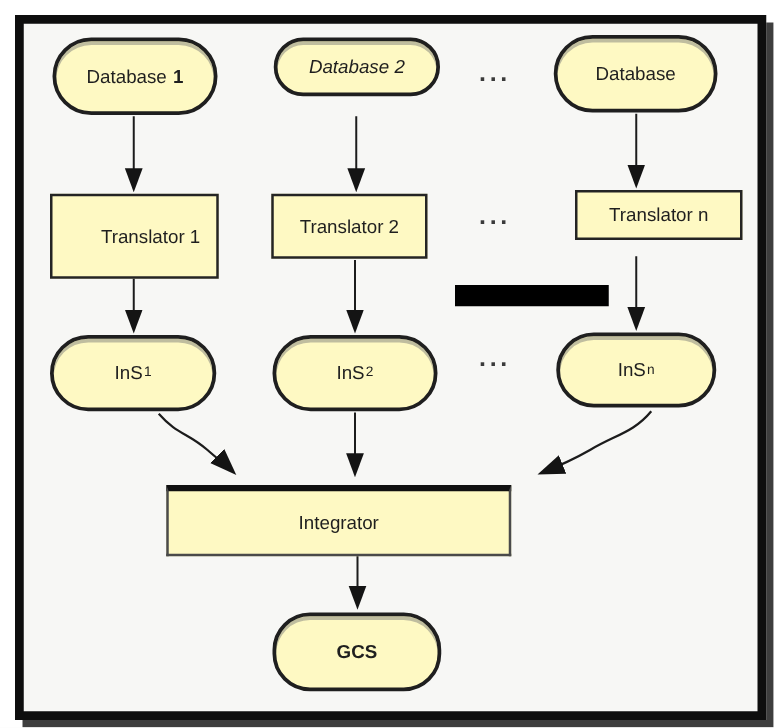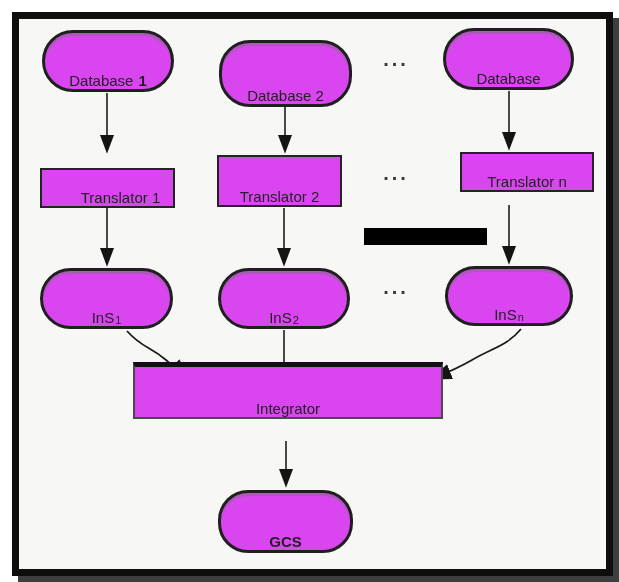--- a/index.html
+++ b/index.html
@@ -5,39 +5,39 @@
   html,body { margin:0; padding:0; background:#ffffff; font-family:"Liberation Sans", sans-serif; }
   .canvas { position:relative; width:619px; height:582px; background:#ffffff; overflow:hidden; }
   .frame {
     position:absolute; left:12px; top:12px; width:601px; height:564px;
     box-sizing:border-box; border:7px solid #0e0e0e; background:#f7f7f5;
     box-shadow:6px 6px 0 #3e3e3e;
   }
   .arrows { position:absolute; left:0; top:0; width:619px; height:582px; pointer-events:none; }
   .node {
     position:absolute; box-sizing:border-box;
-    display:flex; align-items:flex-end; justify-content:center;
-    background:#d946ef; color:#1f1f1f; font-size:15px; white-space:nowrap;
+    display:flex; align-items:center; justify-content:center;
+    background:#fef9c3; color:#1f1f1f; font-size:15px; white-space:nowrap;
   }
   .stadium {
     border:3px solid #1f1f1f; border-radius:31px;
     box-shadow: inset 0 3px 0 rgba(115,115,115,0.45);
   }
   .rect { border:2.5px solid #242424; }
   .db1  { left:42px;  top:30px;  width:132px; height:62px; }
-  .db2  { left:219px; top:40px;  width:133px; height:67px; }
+  .db2  { left:219px; top:30px;  width:133px; height:47px;font-style:italic; }
   .db3  { left:443px; top:28px;  width:131px; height:62px; }
-  .t1   { left:40px;  top:168px; width:135px; height:40px;padding-left:26px; }
+  .t1   { left:40px;  top:155px; width:135px; height:68px;padding-left:26px; }
   .t2   { left:217px; top:155px; width:125px; height:52px; }
   .tn   { left:442px; top:152px; width:134px; height:40px;margin-left:18px; }
   .ins1 { left:40px;  top:268px; width:133px; height:61px; }
   .ins2 { left:218px; top:268px; width:132px; height:61px; }
   .insn { left:445px; top:266px; width:128px; height:60px; }
   .integrator {
-    left:133px; top:362px; width:310px; height:57px;
+    left:133px; top:388px; width:276px; height:57px;
     border:2px solid #4a4a4a; border-top:5px solid #101010;
   }
   .gcs  { left:218px; top:490px; width:135px; height:63px; border-radius:30px;font-weight:bold; }
   .num { font-weight:bold; margin-left:5px; }
   sub { font-size:11px; line-height:1; margin-left:1px; }
   .ellipsis {
     position:absolute; width:48px; height:30px; text-align:center;
     font-size:20px; font-weight:bold; letter-spacing:3px; color:#3a3a3a; line-height:30px;
   }
   .el1 { left:372px; top:44px; }

